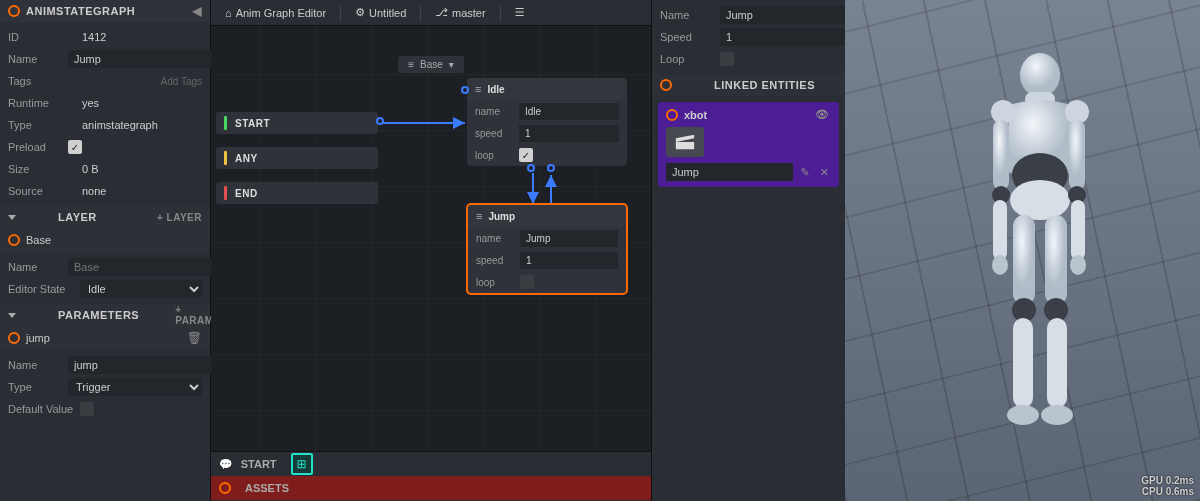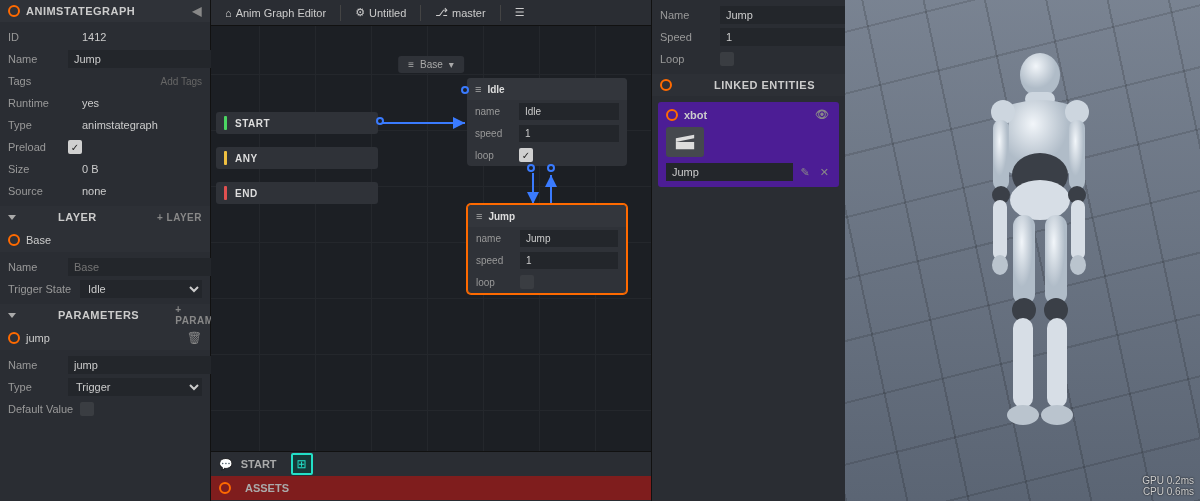--- a/index.html
+++ b/index.html
@@ -75,21 +75,21 @@
 
   
   .viewport { width:355px; position:relative; background:linear-gradient(180deg,#828a95 0%,#6a7380 100%); overflow:hidden;}
   .floor { position:absolute; inset:0;
     background-image:
       repeating-linear-gradient(78deg, rgba(0,0,0,0.15) 0 2px, transparent 2px 60px),
       repeating-linear-gradient(-14deg, rgba(0,0,0,0.12) 0 2px, transparent 2px 60px),
       linear-gradient(180deg, rgba(120,130,145,0.9), rgba(90,100,115,0.95));
   }
   .robot { position:absolute; top:40px; left:100px; width:180px; height:420px; }
-  .stats { position:absolute; bottom:4px; right:6px; color:#d0d0d0; font-size:10px; text-align:right; text-shadow:0 0 2px #000;}
+  .stats { position:absolute; bottom:4px; right:6px; color:#d0d0d0; font-size:10px; text-align:right; text-shadow:0 0 2px #000;font-weight:bold;}
 </style>
 </head>
 <body>
 
 <div class="root">
 
   <div class="inspector">
     <div class="panel-header">
       <span class="orange-dot"></span>
       <span>ANIMSTATEGRAPH</span>
@@ -138,21 +138,21 @@
     <div class="subheader">
       <span class="orange-dot"></span>
       <span>Base</span>
     </div>
     <div class="fields">
       <div class="row">
           <label>Name</label>
           <input type="text" class="dim" placeholder="Base" style="">
         </div>
       <div class="row">
-          <label style="width:72px">Trigger State</label>
+          <label style="width:72px">Editor State</label>
           <select><option>Idle</option></select>
         </div>
     </div>
 
     <div class="panel-header sub">
       <span class="chev down"></span>
       <span>PARAMETERS</span>
       <span class="plus">+ PARAMETER</span>
     </div>
     <div class="subheader">

